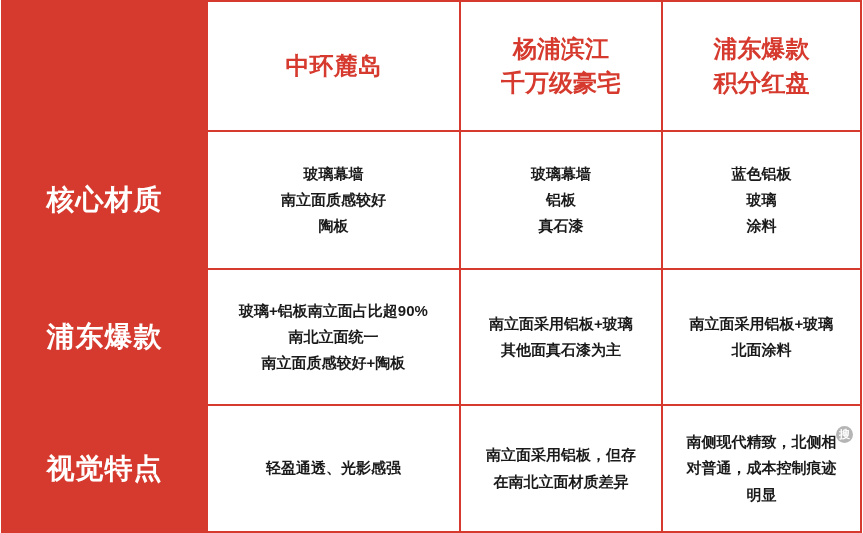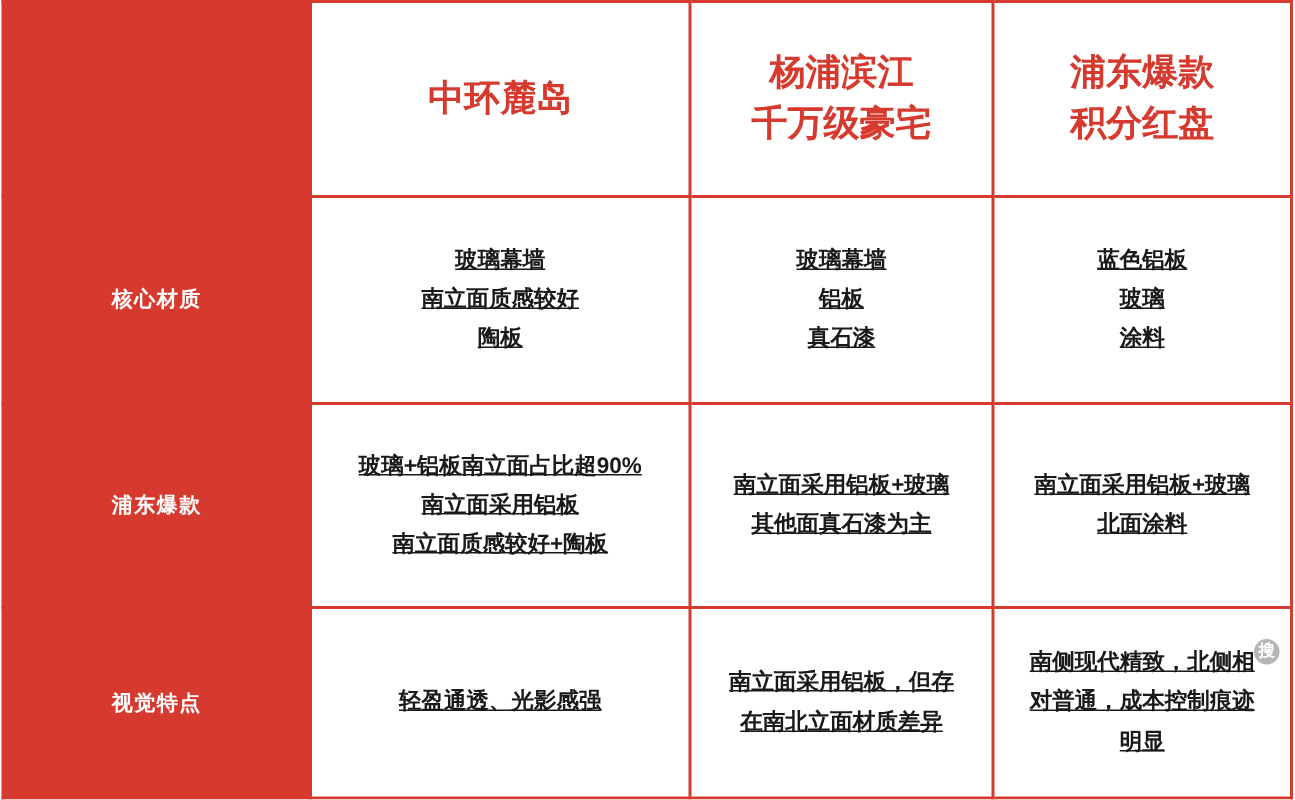--- a/index.html
+++ b/index.html
@@ -52,32 +52,32 @@
     line-height: 1.42;
     height: 130px;
   }
   .hdr-cell .line { display: block; white-space: nowrap; }
 
   
   .row-label {
     background: #d63a2e;
     color: #ffffff;
     font-weight: bold;
-    font-size: 14px;
+    font-size: 28px;
     letter-spacing: 1px;
   }
   
   .body-cell {
     background: #ffffff;
     color: #1a1a1a;
     font-weight: bold;
     font-size: 15px;
     line-height: 1.75;
   }
-  .body-cell .line { display: block; text-decoration: underline; }
+  .body-cell .line { display: block; }
 
   .r-materials td { height: 138px; }
   .r-usage td { height: 136px; }
   .r-visual td { height: 127px; }
 
   .watermark {
     position: absolute;
     right: 10px;
     bottom: 6px;
     display: flex;
@@ -143,21 +143,21 @@
           <span class="line">蓝色铝板</span>
           <span class="line">玻璃</span>
           <span class="line">涂料</span>
         </td>
       </tr>
 
       <tr class="r-usage">
         <td class="row-label">浦东爆款</td>
         <td class="body-cell">
           <span class="line">玻璃+铝板南立面占比超90%</span>
-          <span class="line">南立面采用铝板</span>
+          <span class="line">南北立面统一</span>
           <span class="line">南立面质感较好+陶板</span>
         </td>
         <td class="body-cell">
           <span class="line">南立面采用铝板+玻璃</span>
           <span class="line">其他面真石漆为主</span>
         </td>
         <td class="body-cell">
           <span class="line">南立面采用铝板+玻璃</span>
           <span class="line">北面涂料</span>
         </td>

